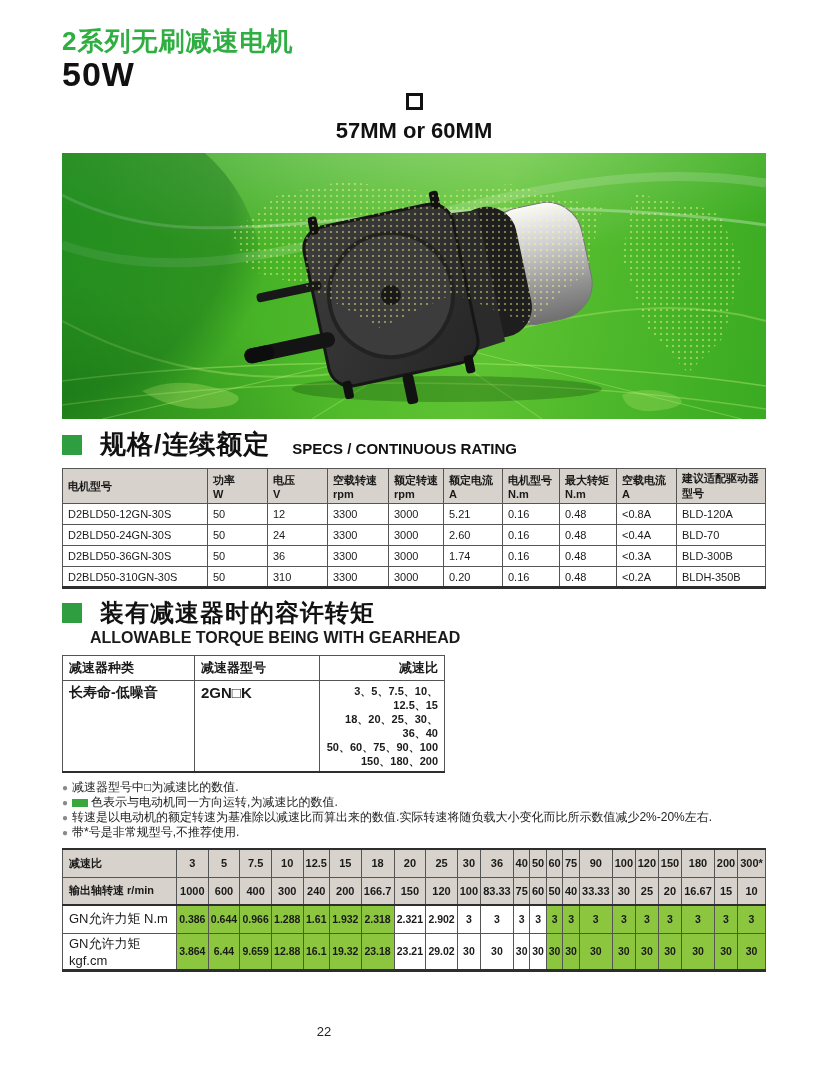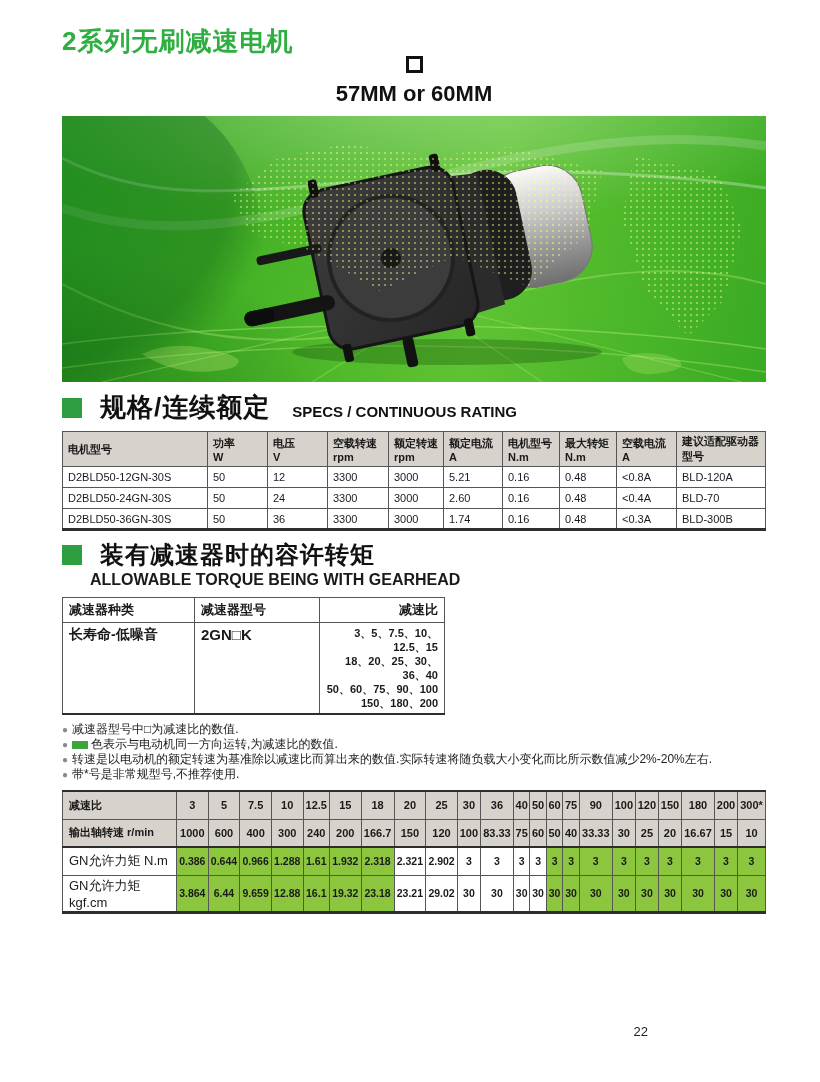--- a/index.html
+++ b/index.html
@@ -67,30 +67,31 @@
   .ratio-table td { border:1px solid #555; font-size:10.5px; text-align:center; height:28px; padding:1px; }
   .ratio-table td.rlabel { width:114px; text-align:left; font-size:13px; padding-left:6px; }
   .ratio-table tr.hdr td { background:#d7d2cc; font-weight:bold; font-size:11px; }
   .ratio-table tr.hdr td.rlabel { font-weight:bold; }
   .ratio-table tr.tq td { font-weight:bold; }
   .ratio-table tr.tq td.rlabel { background:#fff; font-weight:normal; }
   .ratio-table tr.tq-first td { border-top:2px solid #2e2e2e; }
   .ratio-table td.green { background:#8cc63f; }
   .ratio-table td.white { background:#fff; }
 
-  .footer { position:absolute; left:0; top:1024px; width:648px; text-align:right; font-size:13px; color:#222; }
+  .footer { position:absolute; left:0; top:1024px; width:648px; text-align:center; font-size:13px; color:#222; }
 </style>
 </head>
 <body>
 
 <div class="page">
   <div class="content">
 
     <div>
       <div class="series-title">2系列无刷减速电机</div>
+      <div class="power-title">50W</div>
       <div class="size-line">
         <span class="size-square"></span>
         <span>57MM or 60MM</span>
       </div>
     </div>
 
     <div class="banner">
       <div class="globe"></div>
       <div class="dots dots-eurasia"></div>
       <div class="dots dots-right"></div>
@@ -235,20 +236,32 @@
             <td>D2BLD50-36GN-30S</td>
             <td>50</td>
             <td>36</td>
             <td>3300</td>
             <td>3000</td>
             <td>1.74</td>
             <td>0.16</td>
             <td>0.48</td>
             <td>&lt;0.3A</td>
             <td>BLD-300B</td>
+          </tr>
+          <tr>
+            <td>D2BLD50-310GN-30S</td>
+            <td>50</td>
+            <td>310</td>
+            <td>3300</td>
+            <td>3000</td>
+            <td>0.20</td>
+            <td>0.16</td>
+            <td>0.48</td>
+            <td>&lt;0.2A</td>
+            <td>BLDH-350B</td>
           </tr>
         </tbody>
     </table>
 
     <div class="sec-title sec2">
       <span class="green-sq"></span>
       <span class="sec-cn">装有减速器时的容许转矩</span>
     </div>
     <div class="sec2-en">ALLOWABLE TORQUE BEING WITH GEARHEAD</div>
 

